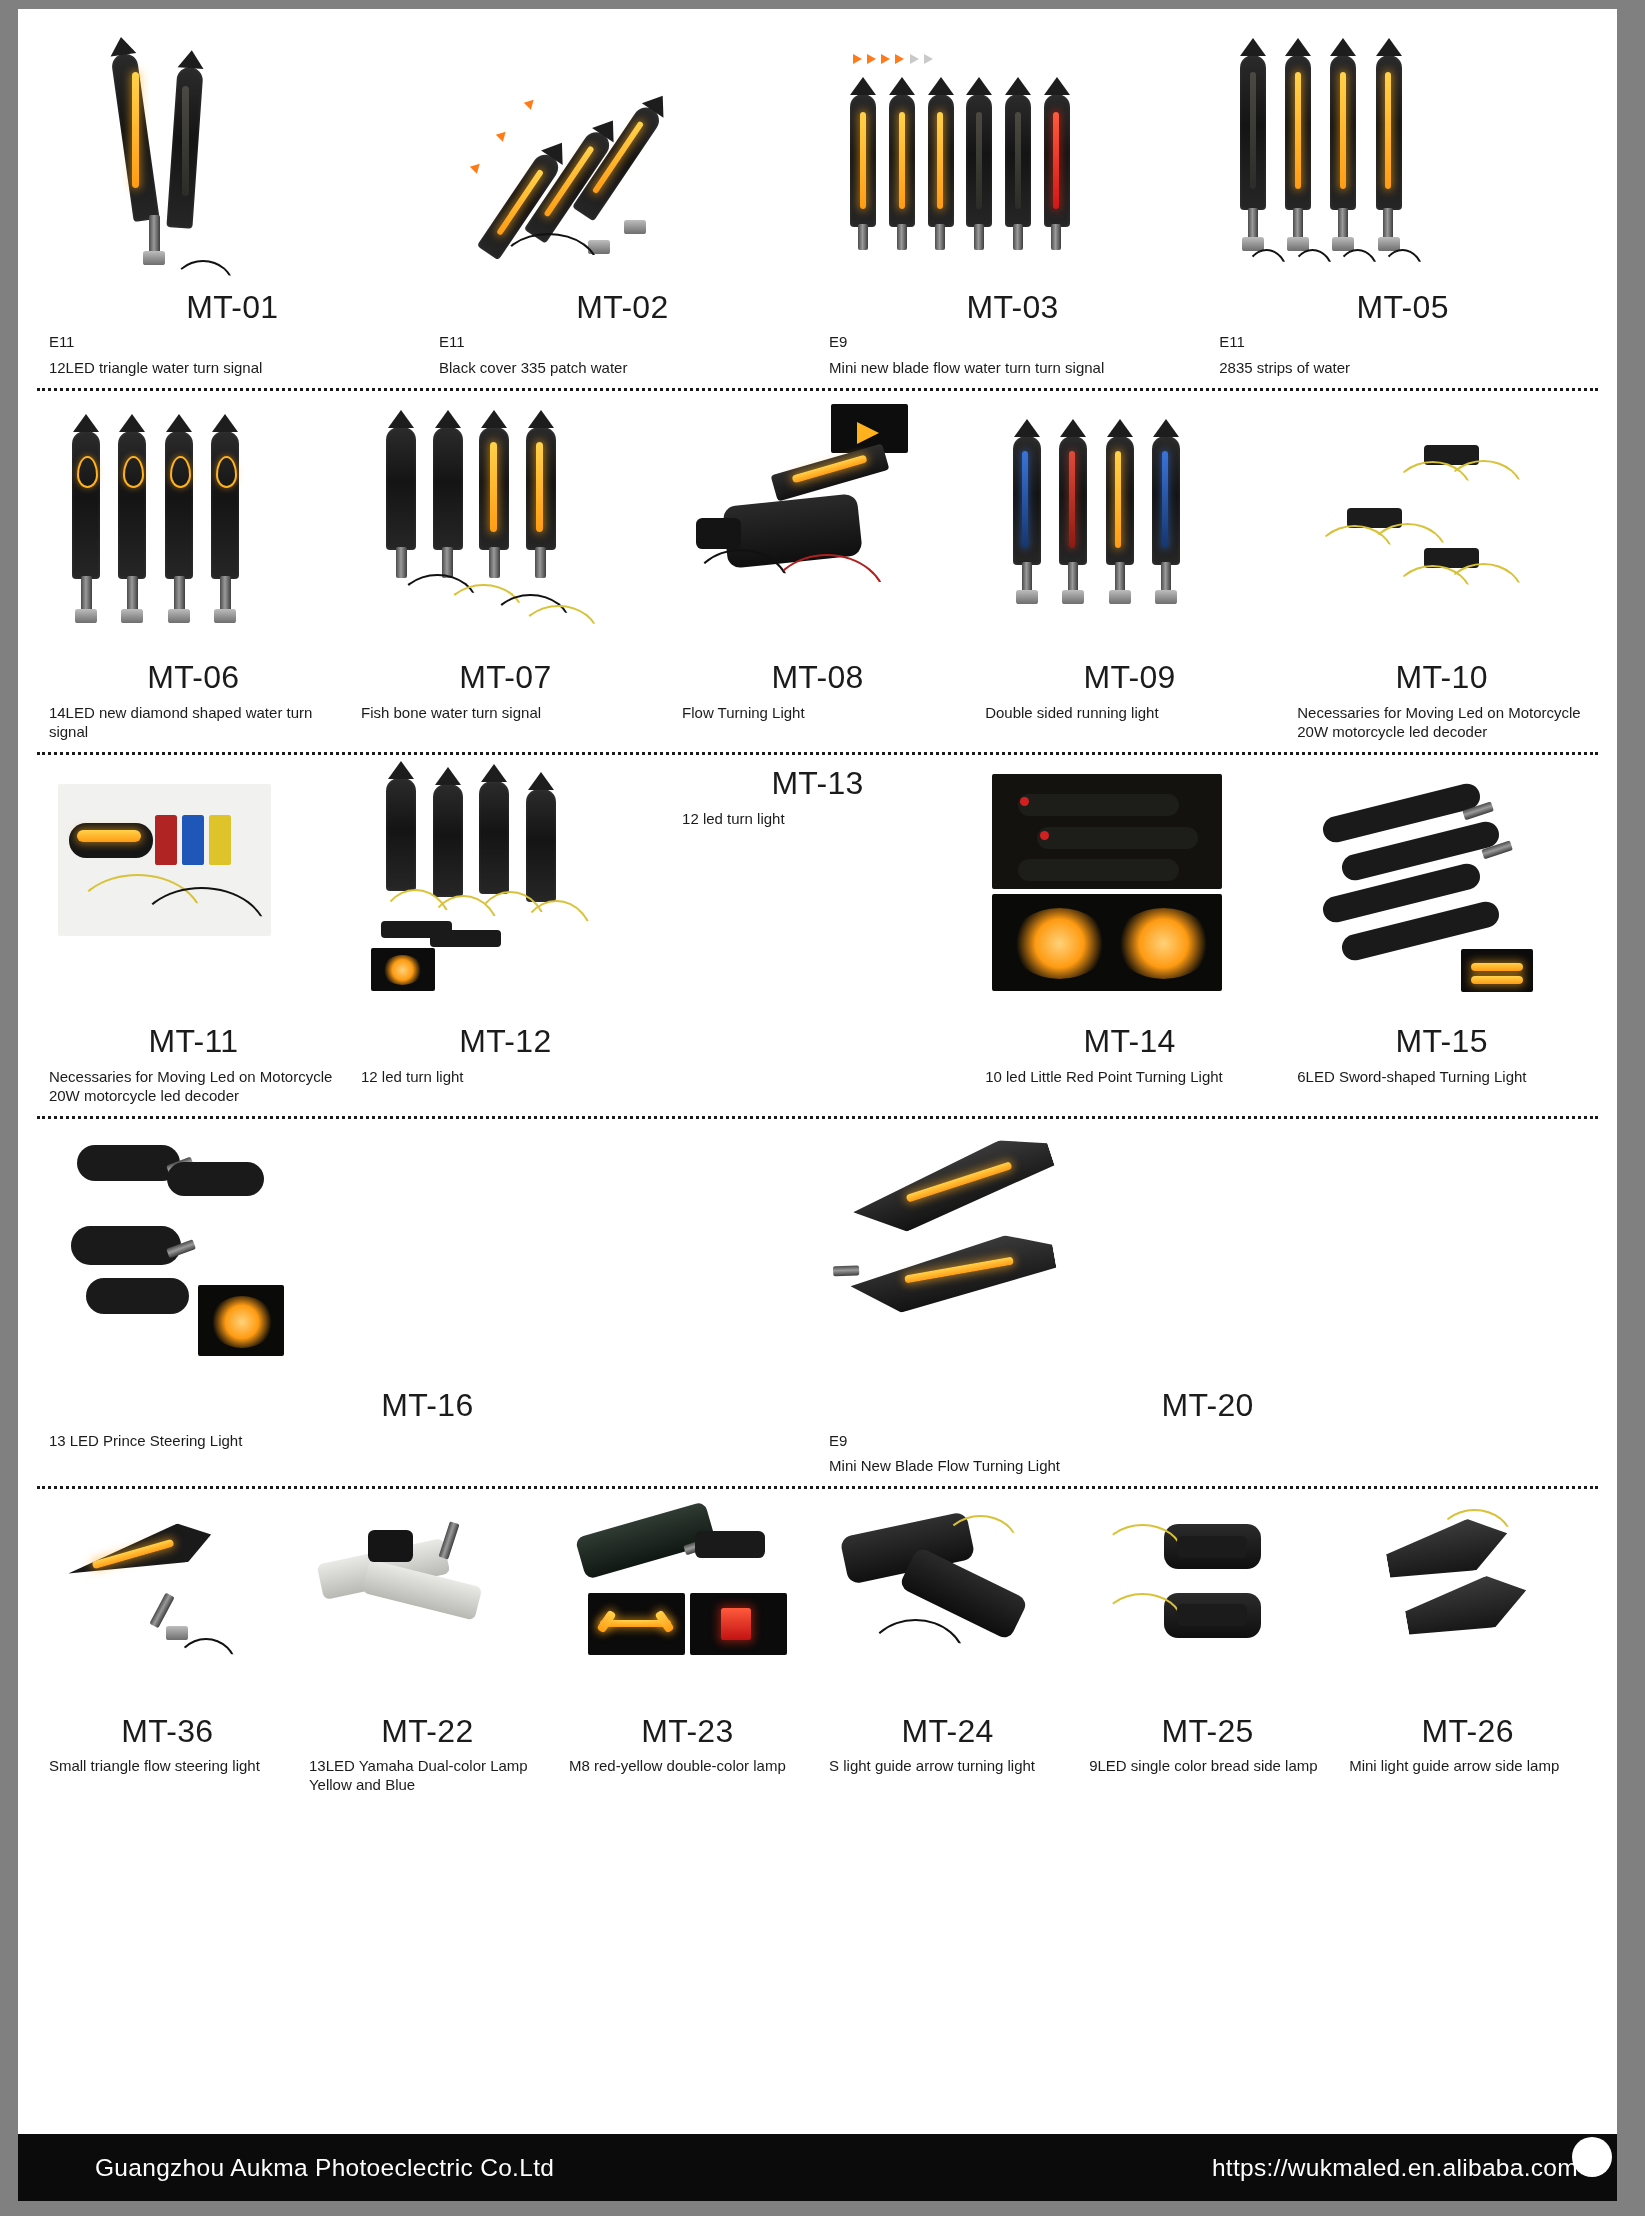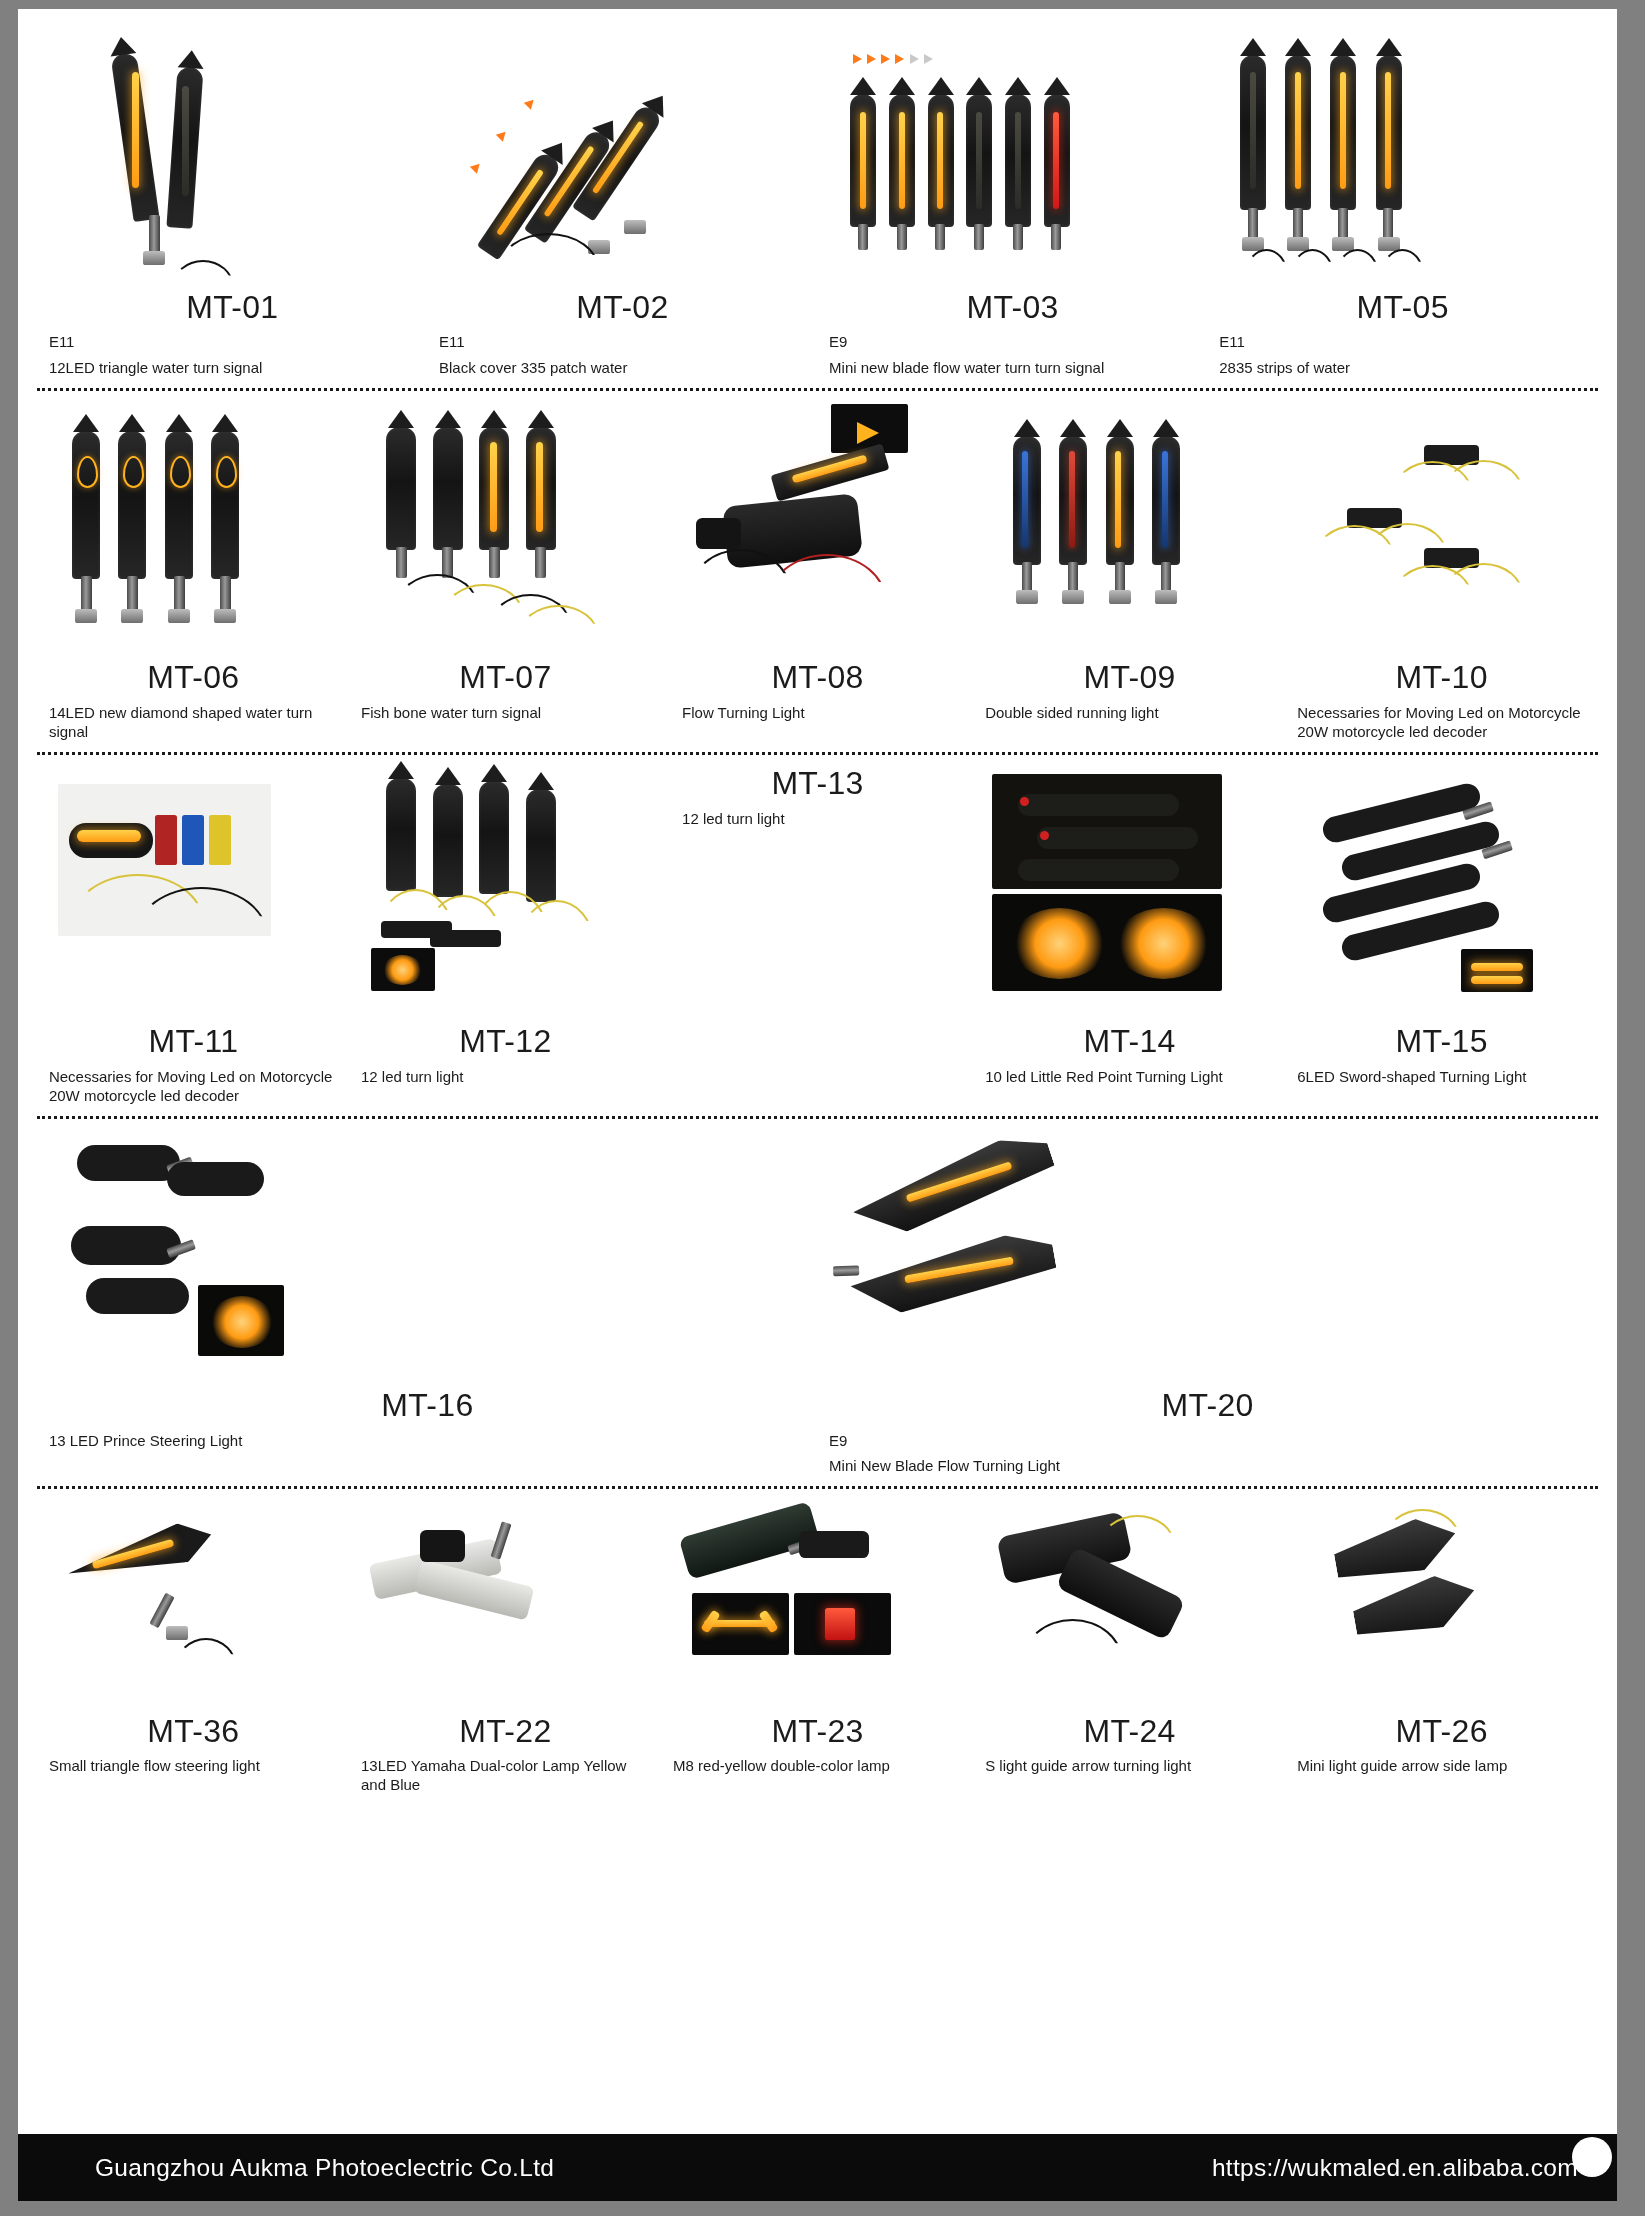--- a/index.html
+++ b/index.html
@@ -633,20 +633,34 @@
               <div class="plate" style="left:17px;top:28px;width:129px;height:48px;border-radius:11.6px;transform:rotate(-12deg);background:linear-gradient(180deg,#303030,#101010);"></div>
               <div class="plate" style="left:76px;top:75px;width:123px;height:45px;border-radius:10.3px;transform:rotate(26deg);background:linear-gradient(180deg,#2a2a2a,#0e0e0e);"></div>
               <div class="wire y" style="left:117px;top:19.3px;width:71px;height:26px;"></div>
               <div class="wire" style="left:39px;top:123px;width:97px;height:39px;"></div>
             </div>
           </div>
           <div class="code">MT-24</div>
           <div class="desc">S light guide arrow turning light</div>
         </div>
 
+        <div class="cell">
+          <div class="imgbox" style="height:213px;">
+            <div class="art">
+              <div class="plate" style="left:77px;top:28px;width:97px;height:45px;border-radius:14px;background:linear-gradient(180deg,#2b2b2b,#0f0f0f);"></div>
+              <div class="plate" style="left:77px;top:97px;width:97px;height:45px;border-radius:14px;background:linear-gradient(180deg,#2b2b2b,#0f0f0f);"></div>
+              <div class="wire y" style="left:15.5px;top:28px;width:77px;height:26px;"></div>
+              <div class="wire y" style="left:15.5px;top:97px;width:77px;height:26px;"></div>
+              <div class="swatch" style="left:90px;top:40px;width:70px;height:22px;background:#1b1b1b;border-radius:5.2px;"></div>
+              <div class="swatch" style="left:90px;top:108px;width:70px;height:22px;background:#1b1b1b;border-radius:5.2px;"></div>
+            </div>
+          </div>
+          <div class="code">MT-25</div>
+          <div class="desc">9LED single color bread side lamp</div>
+        </div>
 
         <div class="cell">
           <div class="imgbox" style="height:213px;">
             <div class="art">
               <div class="plate" style="left:39px;top:27px;width:123px;height:52px;border-radius:10.3px;transform:rotate(-10deg);background:linear-gradient(180deg,#3b3b3b,#151515);clip-path:polygon(0 40%,70% 0,100% 40%,70% 100%,0 85%);"></div>
               <div class="plate" style="left:58px;top:84px;width:123px;height:52px;border-radius:10.3px;transform:rotate(-10deg);background:linear-gradient(180deg,#3b3b3b,#151515);clip-path:polygon(0 40%,70% 0,100% 40%,70% 100%,0 85%);"></div>
               <div class="wire y" style="left:90px;top:13px;width:71px;height:26px;"></div>
             </div>
           </div>
           <div class="code">MT-26</div>

